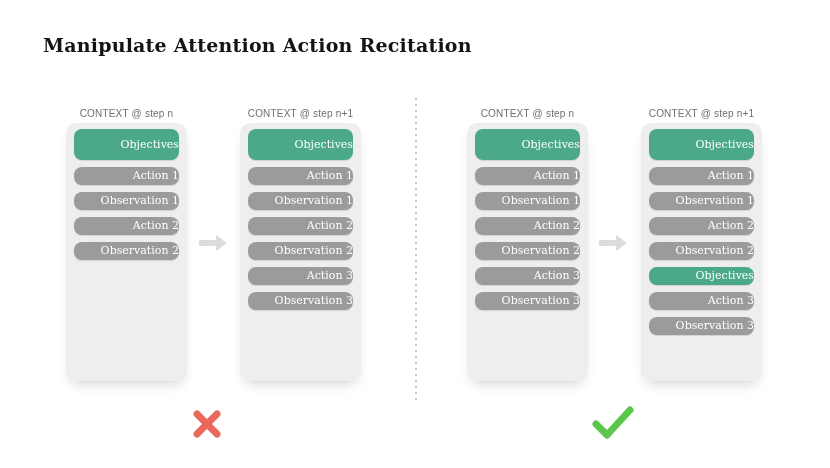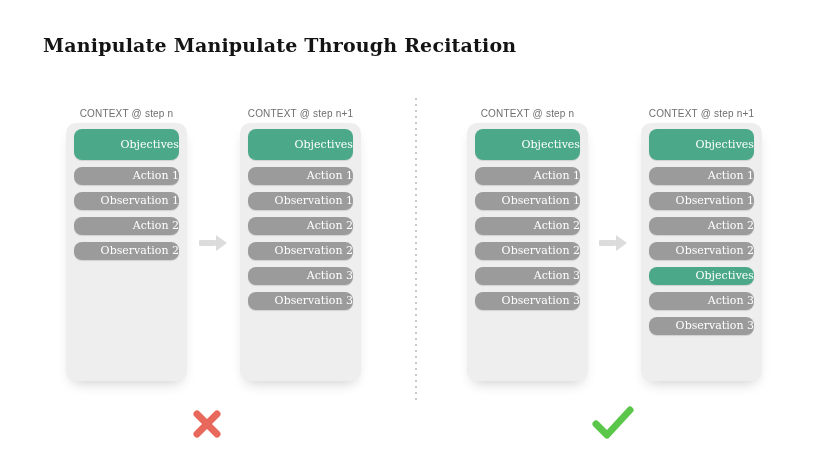--- a/index.html
+++ b/index.html
@@ -45,21 +45,21 @@
   }
   #arrow-1{left:199px}
   #arrow-2{left:599px}
   .verdict{position:absolute}
   #cross{left:190px;top:407px}
   #check{left:591px;top:404px}
 </style>
 </head>
 <body>
 
-<div id="title">Manipulate Manipulate Through Recitation</div>
+<div id="title">Manipulate Attention Action Recitation</div>
 
 <div id="diagram">
 
   <div class="arrow" id="arrow-1">
     <div class="shaft"></div>
     <div class="head"></div>
   </div>
 
   <div class="arrow" id="arrow-2">
     <div class="shaft"></div>

